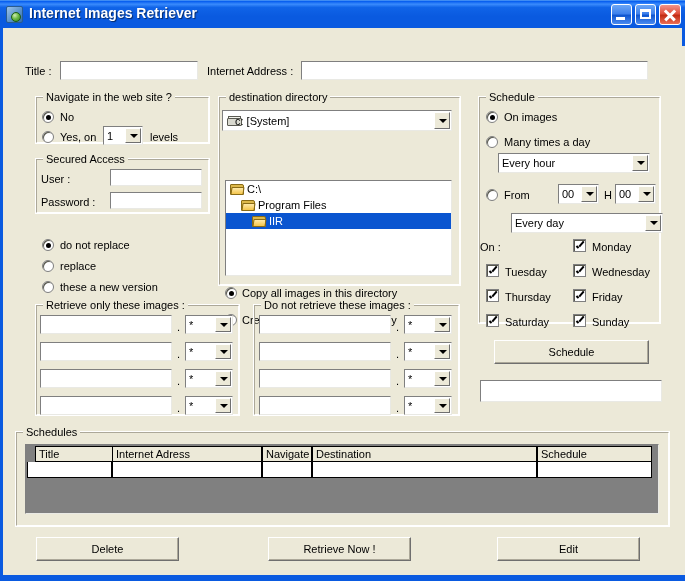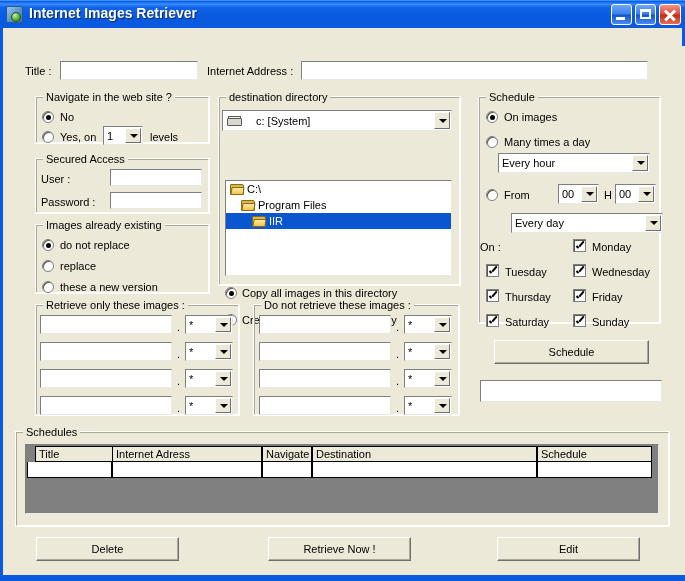--- a/index.html
+++ b/index.html
@@ -249,41 +249,37 @@
 
     <div class="grp" style="left:32px;top:112px;width:175px;height:56px">
       <div class="grp-border"></div>
       <div class="grp-title">Secured Access</div>
     </div>
     <div class="lbl" style="left:38px;top:127px">User :</div>
     <input class="tin" style="left: 107px; top: 123px; width: 92px; height: 17px;" value="">
     <div class="lbl" style="left:38px;top:150px">Password :</div>
     <input class="tin" type="password" style="left: 107px; top: 146px; width: 92px; height: 17px;" value="">
 
-    <div class="grp" style="left:32px;top:178px;width:175px;height:70px">
-      <div class="grp-border"></div>
-      <div class="grp-title">Images already existing</div>
-    </div>
     <div class="radio on" style="left:39px;top:193px"></div>
     <div class="lbl" style="left:57px;top:193px">do not replace</div>
     <div class="radio" style="left:39px;top:214px"></div>
     <div class="lbl" style="left:57px;top:214px">replace</div>
     <div class="radio" style="left:39px;top:235px"></div>
     <div class="lbl" style="left:57px;top:235px">these a new version</div>
 
     <div class="grp" style="left:215px;top:50px;width:243px;height:190px">
       <div class="grp-border"></div>
       <div class="grp-title">destination directory</div>
     </div>
     <div class="combo" style="left:219px;top:64px;width:230px;height:21px">
       <span class="drive">
         <span class="dbody"></span>
           <span class="dtop"></span>
       </span>
-      <span class="ctext" style="left:33px">c: [System]</span>
+      <span class="ctext" style="left:12px">c: [System]</span>
       <span class="cbtn"></span>
     </div>
     <div id="dirlist">
       <div class="dirrow">
         <span class="folder" style="left:4px">
             <span class="fback"></span>
             <span class="ffront"></span>
           </span>
         <span style="position:absolute;left:21px">C:\</span>
       </div>

